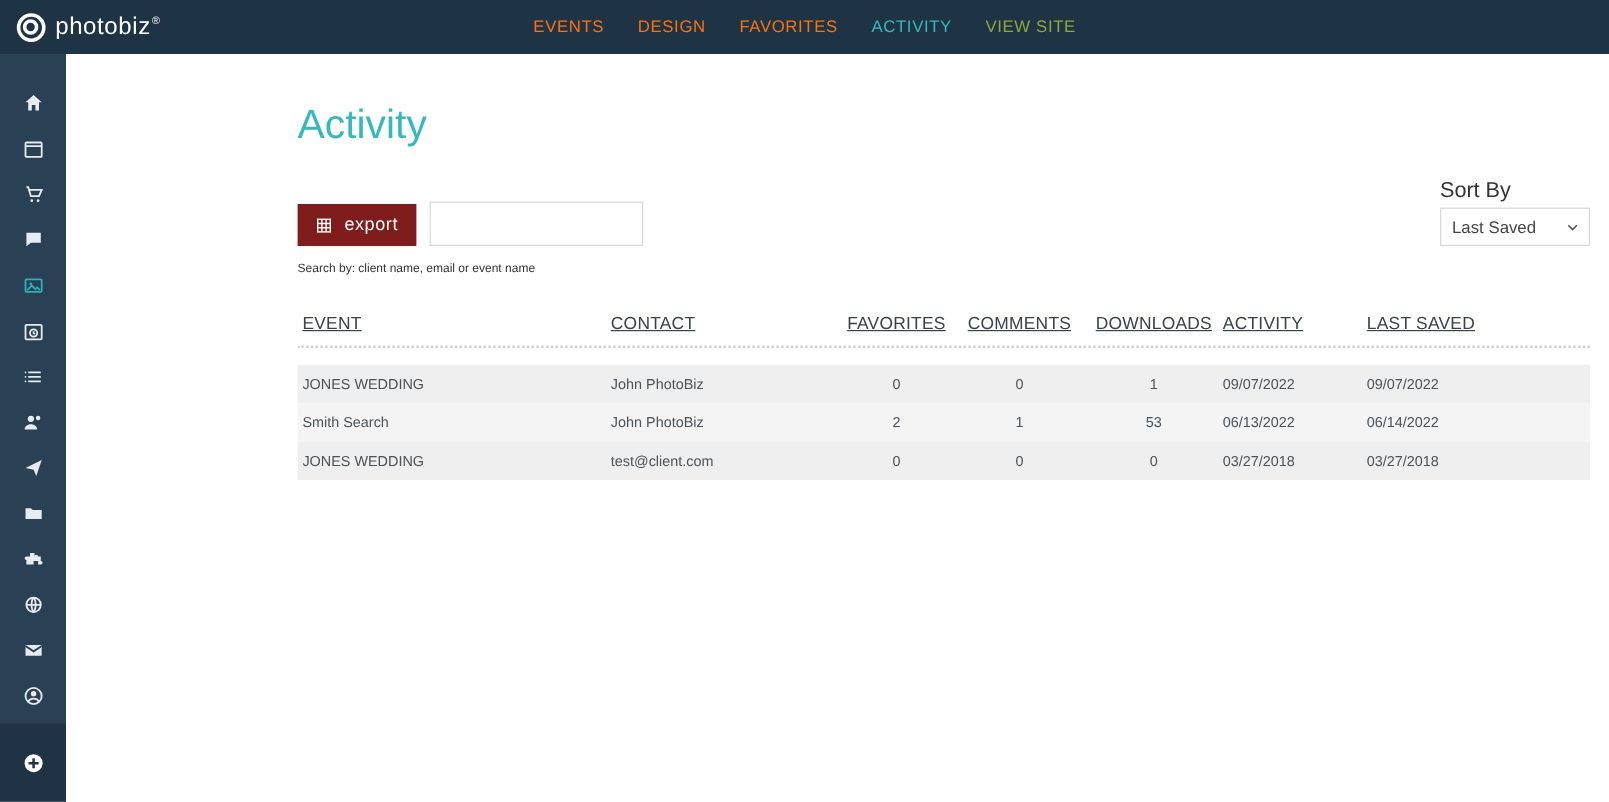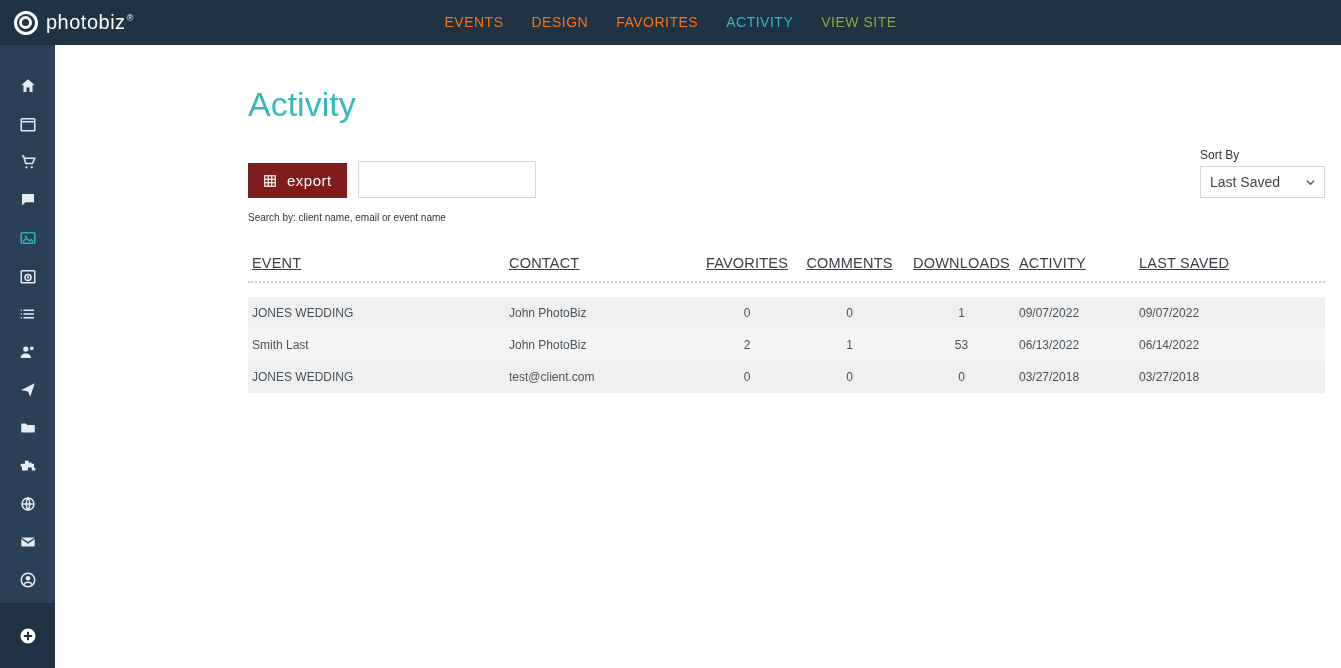--- a/index.html
+++ b/index.html
@@ -110,21 +110,21 @@
   .search-box{
     border:1px solid var(--border);height:37px;width:178px;
     display:flex;align-items:center;padding:0 10px;gap:8px;
   }
   .search-box svg{width:14px;height:14px;stroke:#757c83;fill:none;stroke-width:2;}
   .search-box input{
     border:none;outline:none;flex:1;font-size:14px;color:var(--text);
     background:transparent;
   }
   .sort-block{margin-left:auto;text-align:left;}
-  .sort-label{font-size:12px;color:#333;}
+  .sort-label{font-size:18px;color:#333;}
   .sort-select{
     margin-top:4px;border:1px solid var(--border);height:32px;width:125px;
     display:flex;align-items:center;justify-content:space-between;
     padding:0 9px;font-size:14px;color:#444;background:#fff;cursor:pointer;
   }
   .help{font-size:10px;color:#333;margin:14px 0 22px 0;}
 
   
   .tbl{width:100%;}
   .tbl-head{
@@ -315,21 +315,21 @@
           <div class="tbl-row">
             <div>JONES WEDDING</div>
             <div>John PhotoBiz</div>
             <div class="num">0</div>
             <div class="num">0</div>
             <div class="num">1</div>
             <div>09/07/2022</div>
             <div>09/07/2022</div>
           </div>
           <div class="tbl-row">
-            <div>Smith Last</div>
+            <div>Smith Search</div>
             <div>John PhotoBiz</div>
             <div class="num">2</div>
             <div class="num">1</div>
             <div class="num">53</div>
             <div>06/13/2022</div>
             <div>06/14/2022</div>
           </div>
           <div class="tbl-row">
             <div>JONES WEDDING</div>
             <div>test@client.com</div>

